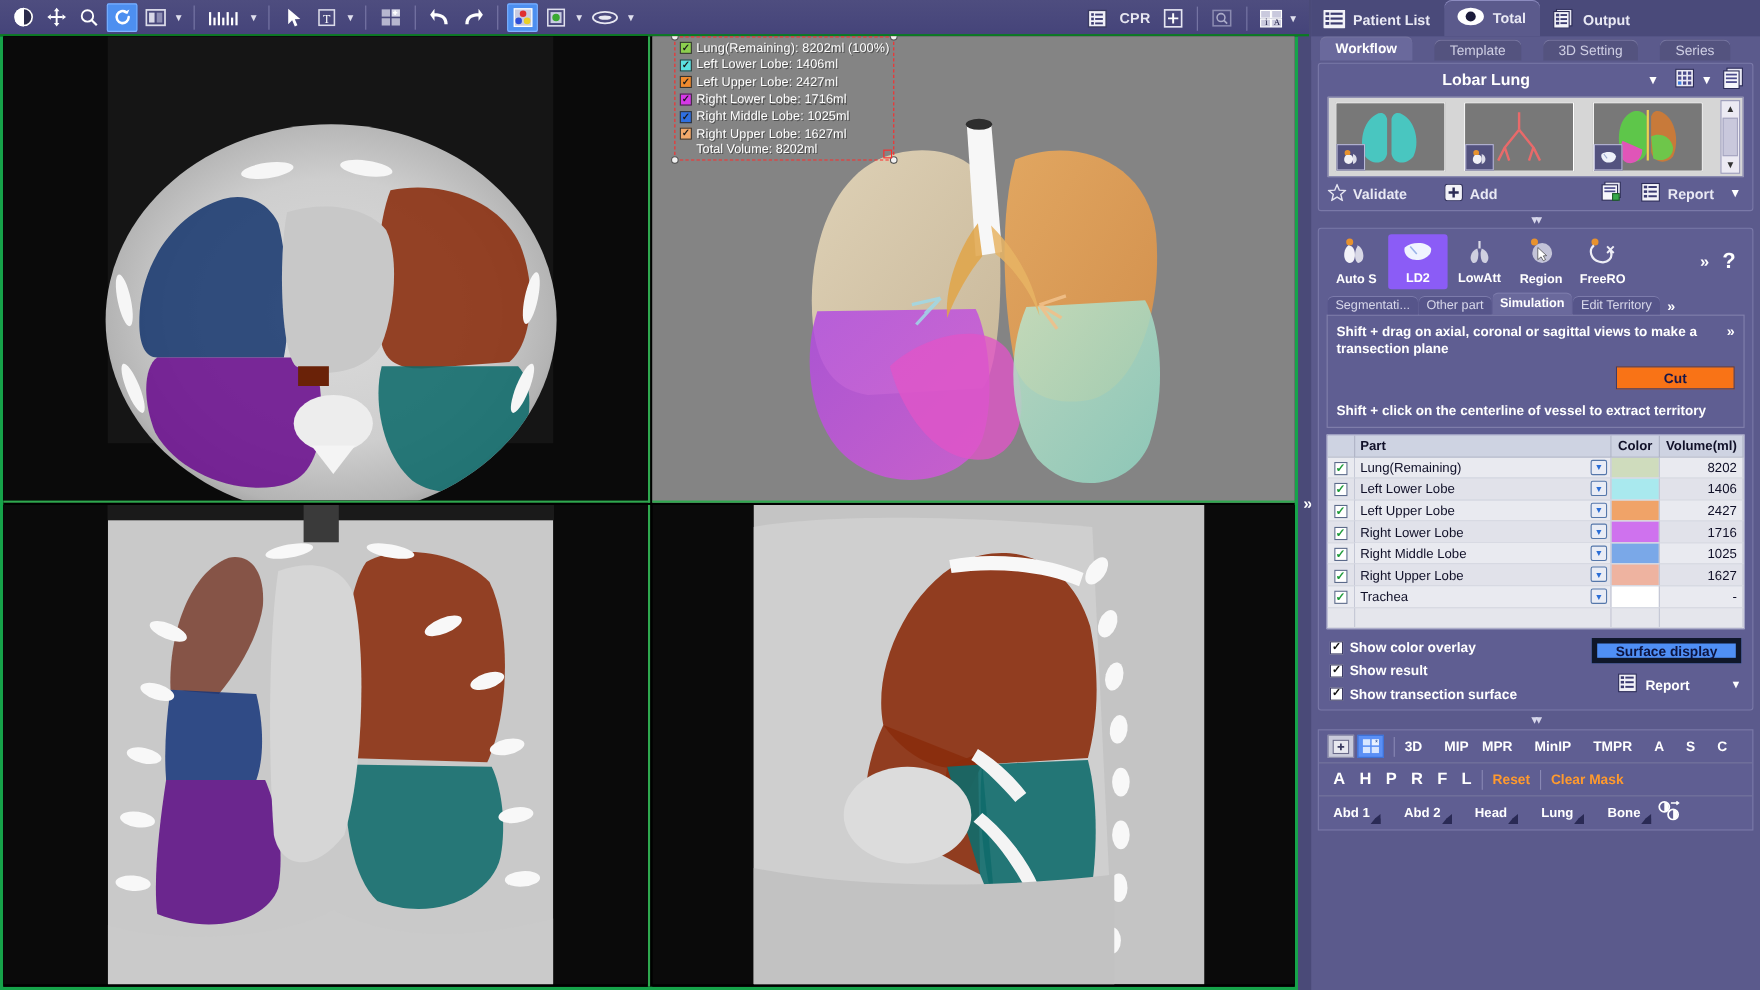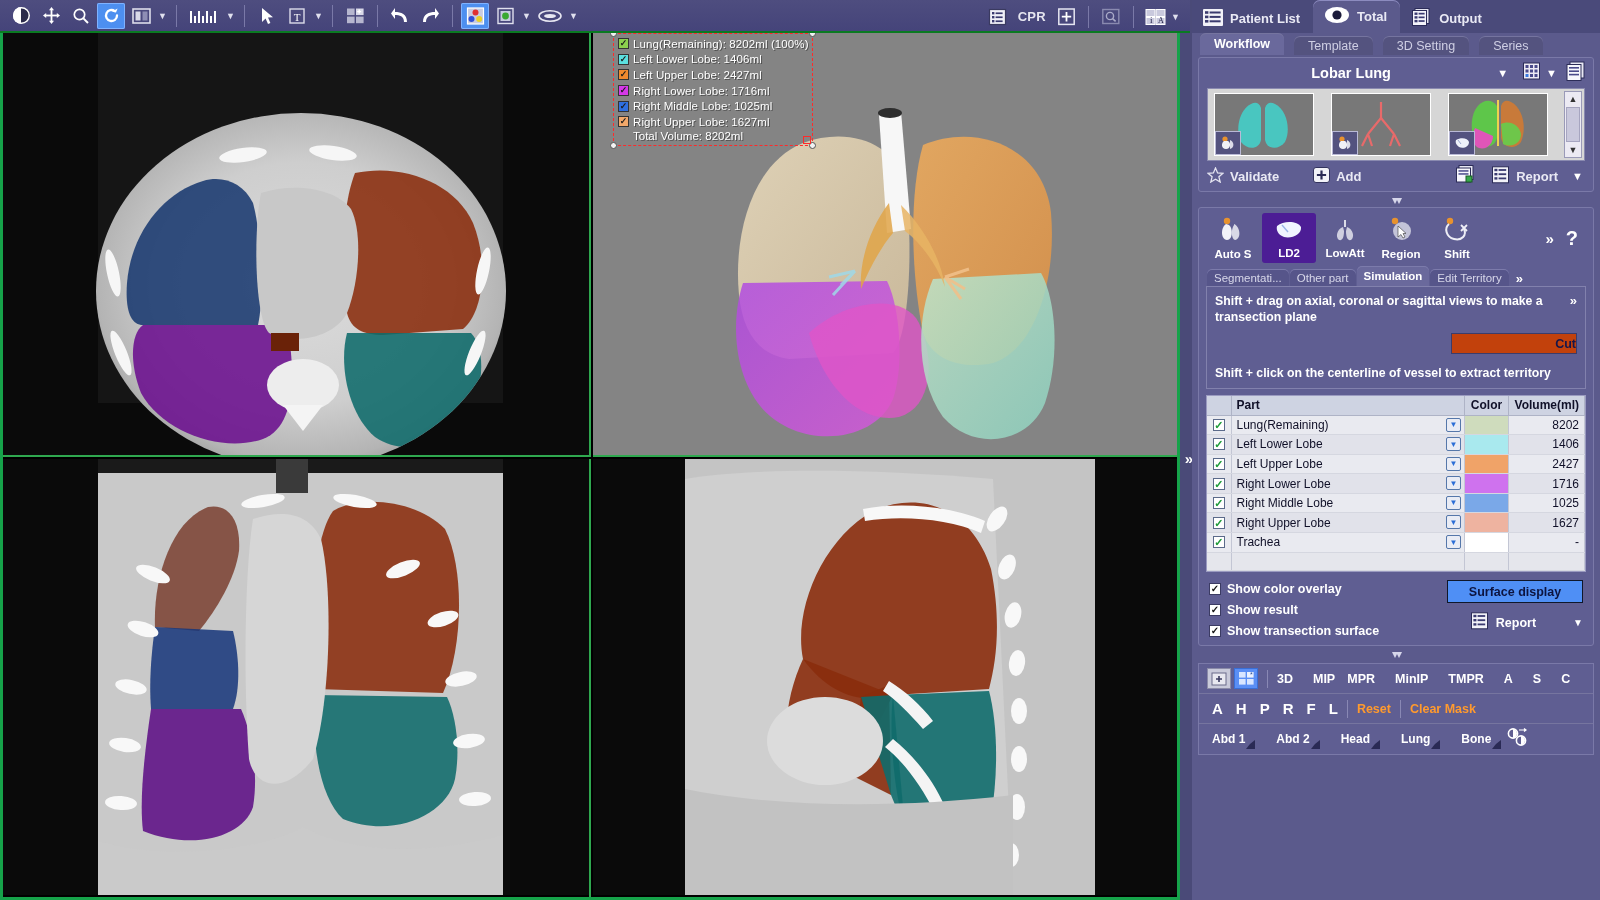--- a/index.html
+++ b/index.html
@@ -50,21 +50,21 @@
 
   
   .right { position:absolute; left:1192px; top:0; width:408px; height:900px; background:#5b5a8c; }
 
   .apptabs { position:relative; height:33px; background:#4a4a7a; display:flex; align-items:flex-end; }
   .apptab { height:29px; display:flex; align-items:center; gap:7px; padding:0 13px 0 11px;
     color:#e9e9f4; font-size:13px; font-weight:bold; cursor:pointer;
     border-radius:7px 7px 0 0; }
   .apptab.active { background:#5b5a8c; height:33px; box-shadow:inset 0 1px 0 #8c8bbf; }
 
-  .subtabs { height:22px; display:flex; align-items:flex-end; padding-left:8px; gap:10px;
+  .subtabs { height:22px; display:flex; align-items:flex-end; padding-left:8px; gap:20px;
     background:#5b5a8c; }
   .subtab { height:19px; padding:0 14px; font-size:12.5px; color:#cfcfe4; cursor:pointer;
     border-radius:6px 6px 0 0; background:#54537f; box-shadow:inset 0 1px 0 #75749f;
     display:flex; align-items:center; }
   .subtab.active { background:#6a699c; color:#fff; font-weight:bold; height:22px; }
 
   .pgroup { margin:2px 6px 0 6px; border:1px solid #7a79a8; border-radius:3px; background:#5f5e92; }
 
   .wf-head { display:flex; align-items:center; height:30px; padding:0 6px; }
   .wf-title { flex:1; text-align:center; color:#ffffff; font-size:14.5px; font-weight:bold; }
@@ -88,34 +88,34 @@
 
   
   .tooltabs { display:flex; align-items:flex-end; height:21px; padding-left:8px; gap:2px; }
   .tooltab { height:18px; padding:0 16px; font-size:12.5px; color:#fff; background:#6a699c;
      border-radius:6px 6px 0 0; display:flex; align-items:center; font-weight:bold; cursor:pointer;}
   .tooltab.plus { background:#56558a; padding:0 20px; font-weight:normal; color:#ded; }
 
   .toolrow { display:flex; align-items:center; padding:5px 7px 3px 7px; gap:2px; }
   .tool { width:54px; height:50px; display:flex; flex-direction:column; align-items:center;
      justify-content:center; gap:1px; border-radius:3px; cursor:pointer; }
-  .tool.sel { background:#4c1d95; }
+  .tool.sel { background:#8b5cf6; }
   .tool-lab { color:#fff; font-size:11.5px; font-weight:bold; }
 
   .subtabs2 { display:flex; align-items:flex-end; height:20px; padding-left:8px; gap:1px; }
   .st2 { height:17px; padding:0 7px; font-size:11.5px; color:#d8d8ea; background:#56558a;
      border-radius:5px 5px 0 0; display:flex; align-items:center; cursor:pointer;
      box-shadow:inset 0 1px 0 #7c7bab; }
   .st2.active { background:#6a699c; color:#fff; font-weight:bold; height:20px; }
 
   .simbox { margin:0 7px; border:1px solid #8281ad; background:#5f5e92; padding:6px 8px 8px 8px; }
   .sim-hint { color:#ffffff; font-size:12.3px; font-weight:bold; line-height:16px; }
-  .btn-cut { display:block; margin:8px 0 0 auto; width:126px; height:21px; background:#c2410c;
+  .btn-cut { display:block; margin:8px 0 0 auto; width:108px; height:21px; background:#f97316;
      border:1px solid #3c3c6a; color:#16164a; font-size:12.5px; font-weight:bold; cursor:pointer;
-     font-family:"Liberation Sans", sans-serif;text-align:right; }
+     font-family:"Liberation Sans", sans-serif; }
   .sim-hint2 { color:#fff; font-size:12.3px; font-weight:bold; margin-top:12px; }
   .vessel-row { display:flex; align-items:center; margin-top:8px; gap:10px; }
   .vessel-lab { color:#fff; font-size:12.5px; font-weight:bold; margin-left:42px;}
   .vessel-val { color:#fff; font-size:12.5px; }
 
   
   .tbl { margin:6px 7px 0 7px; border:1px solid #9a9ac0; background:#dfe1ea; }
   table { border-collapse:collapse; width:100%; font-size:12px; color:#101028; }
   thead th { background:#ced3e2; font-weight:bold; text-align:left; height:19px;
     border-right:1px solid #aeb3c6; border-bottom:1px solid #aeb3c6; padding:0 5px; }
@@ -132,21 +132,21 @@
   .td-color { width:44px; padding:0; }
   .swatch { width:100%; height:18.6px; display:block; }
   .td-vol { width:76px; text-align:right; }
 
   .opts { padding:6px 0 4px 10px; position:relative; }
   .opt { display:flex; align-items:center; gap:6px; color:#fff; font-size:12.5px; font-weight:bold;
       height:21px; }
   .ochk { width:12px; height:12px; background:#fff; border:1px solid #3b3b63; color:#111;
       font-size:10px; line-height:10px; text-align:center; }
   .btn-surface { position:absolute; right:10px; top:8px; width:136px; height:23px; background:#4f8ff5;
-      border:1px solid #0f172a; color:#0d1440; font-size:12.5px; font-weight:bold; cursor:pointer;
+      border:5px solid #0f172a; color:#0d1440; font-size:12.5px; font-weight:bold; cursor:pointer;
       font-family:"Liberation Sans", sans-serif; }
   .report-row { position:absolute; right:10px; top:40px; display:flex; align-items:center; gap:7px;
       color:#fff; font-size:12.5px; font-weight:bold; cursor:pointer; }
 
   
   .bottom { margin:2px 6px 0 6px; border:1px solid #7a79a8; background:#5f5e92; }
   .brow { display:flex; align-items:center; height:30px; padding:0 8px; gap:0;
       border-bottom:1px solid #76759f; }
   .brow:last-child { border-bottom:none; }
   .bsq { width:24px; height:21px; background:#c9cada; border:1px solid #8b8ba8; display:flex;
@@ -793,21 +793,21 @@
           <span class="tool-lab">Region</span>
         </div>
         <div class="tool">
           <span>
             <svg width="30" height="26" viewBox="0 0 30 26">
                 <circle cx="8" cy="4" r="3.2" fill="#e8922e"></circle>
                 <path d="M7 7 C2 11 4 20 12 22 C20 24 25 18 22 12" fill="none" stroke="#eeeef6" stroke-width="2"></path>
                 <path d="M19 8 L25 14 M25 8 L19 14" stroke="#eeeef6" stroke-width="1.8"></path>
               </svg>
           </span>
-          <span class="tool-lab">Shift</span>
+          <span class="tool-lab">FreeRO</span>
         </div>
         <div style="flex:1"></div>
         <div style="color:#fff; font-size:15px; font-weight:bold; margin-right:10px; cursor:pointer">»</div>
         <div style="color:#fff; font-size:20px; font-weight:bold; margin-right:8px; cursor:pointer">?</div>
       </div>
 
       <div class="subtabs2">
         <div class="st2">
             <span>Segmentati...</span>
           </div>

